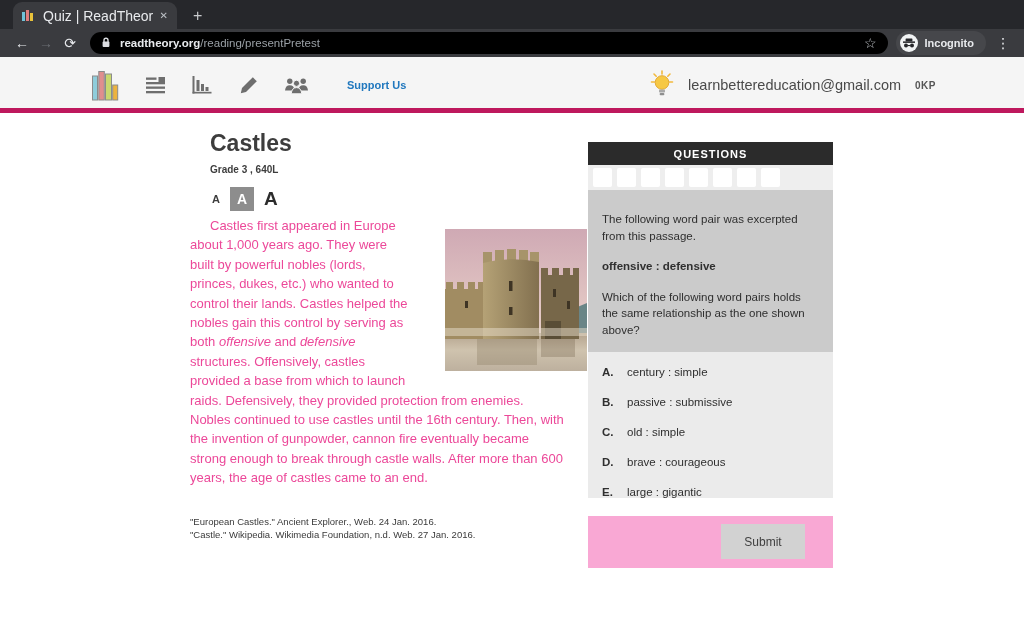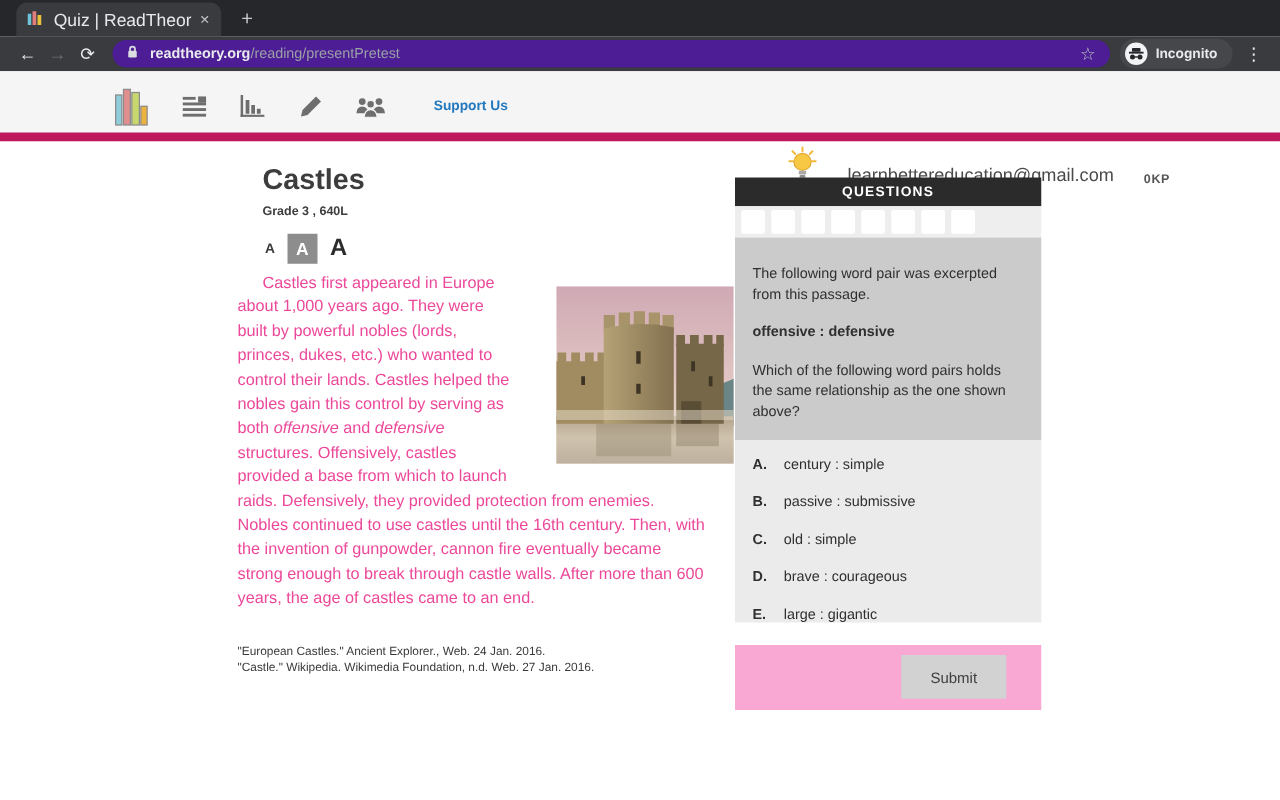--- a/index.html
+++ b/index.html
@@ -9,35 +9,35 @@
   
   .chrome { position:absolute; top:0; left:0; width:1024px; height:57px; }
   .tabstrip { height:29px; background:#26272b; display:flex; align-items:flex-end; padding-left:13px; }
   .tab { width:164px; height:27px; background:#3a3b3f; border-radius:9px 9px 0 0; display:flex; align-items:center; padding:0 9px; gap:7px; }
   .tab-title { color:#e8eaed; font-size:14px; flex:1; white-space:nowrap; overflow:hidden; }
   .tab-close { color:#bdc1c6; font-size:10px; cursor:pointer; }
   .newtab { color:#c8cacd; font-size:16px; margin:0 0 5px 16px; line-height:1; cursor:pointer; }
   .toolbar { height:28px; background:#3a3b3f; display:flex; align-items:center; padding:0 10px; }
   .nav-btn { color:#e8eaed; font-size:14px; width:24px; text-align:center; cursor:pointer; }
   .nav-btn.dim { color:#6b6e73; }
-  .url-pill { flex:1; height:22px; background:#4c1d95; border-radius:11px; margin:0 8px; display:flex; align-items:center; padding:0 11px; gap:9px; }
+  .url-pill { flex:1; height:22px; background:#000000; border-radius:11px; margin:0 8px; display:flex; align-items:center; padding:0 11px; gap:9px; }
   .url-domain { color:#e8eaed; font-size:11.5px; font-weight:700; }
   .url-path { color:#9aa0a6; font-size:11.5px; margin-left:-9px; }
   .url-star { margin-left:auto; color:#bdc1c6; font-size:14px; cursor:pointer; }
   .incog { display:flex; align-items:center; gap:7px; background:#46474b; border-radius:13px; padding:3px 12px 3px 4px; margin-right:6px; }
   .incog-circle { width:18px; height:18px; border-radius:50%; background:#f1f3f4; display:flex; align-items:center; justify-content:center; }
   .incog-label { color:#e8eaed; font-size:11px; font-weight:600; }
   .menu-dots { color:#e8eaed; font-size:14px; padding:0 4px; cursor:pointer; }
 
   
-  .site-header { position:absolute; top:57px; left:0; width:1024px; height:56px; background:#f5f5f5; border-bottom:7px solid #be185d; }
+  .site-header { position:absolute; top:57px; left:0; width:1024px; height:56px; background:#f5f5f5; border-bottom:5px solid #be185d; }
   .nav-icons { position:absolute; left:92px; top:0; height:56px; display:flex; align-items:center; gap:27px; }
   .nav-icon { cursor:pointer; display:flex; align-items:center; }
   .support { color:#2178be; font-size:11px; font-weight:700; cursor:pointer; margin-left:12px; }
-  .account { position:absolute; right:88px; top:0; height:56px; display:flex; align-items:flex-end; gap:24px;margin-top:36px; }
+  .account { position:absolute; right:88px; top:0; height:56px; display:flex; align-items:center; gap:14px; }
   .email { color:#4a4a4a; font-size:14.5px; cursor:pointer; }
   .points { color:#555; font-size:10px; font-weight:600; letter-spacing:.5px; }
 
   
   .passage { position:absolute; left:190px; top:130px; width:377px; }
   .p-title { font-size:23px; font-weight:700; color:#3d3d3d; margin-left:20px; }
   .p-grade { font-size:10px; font-weight:700; color:#3d3d3d; margin:7px 0 0 20px; }
   .sizer { display:flex; align-items:center; gap:10px; margin:12px 0 0 22px; height:24px; }
   .sz-s { font-size:11px; font-weight:700; color:#3d3d3d; cursor:pointer; }
   .sz-m { width:24px; height:24px; background:#8d8d8d; color:#fff; font-size:14px; font-weight:700; display:flex; align-items:center; justify-content:center; cursor:pointer; }

